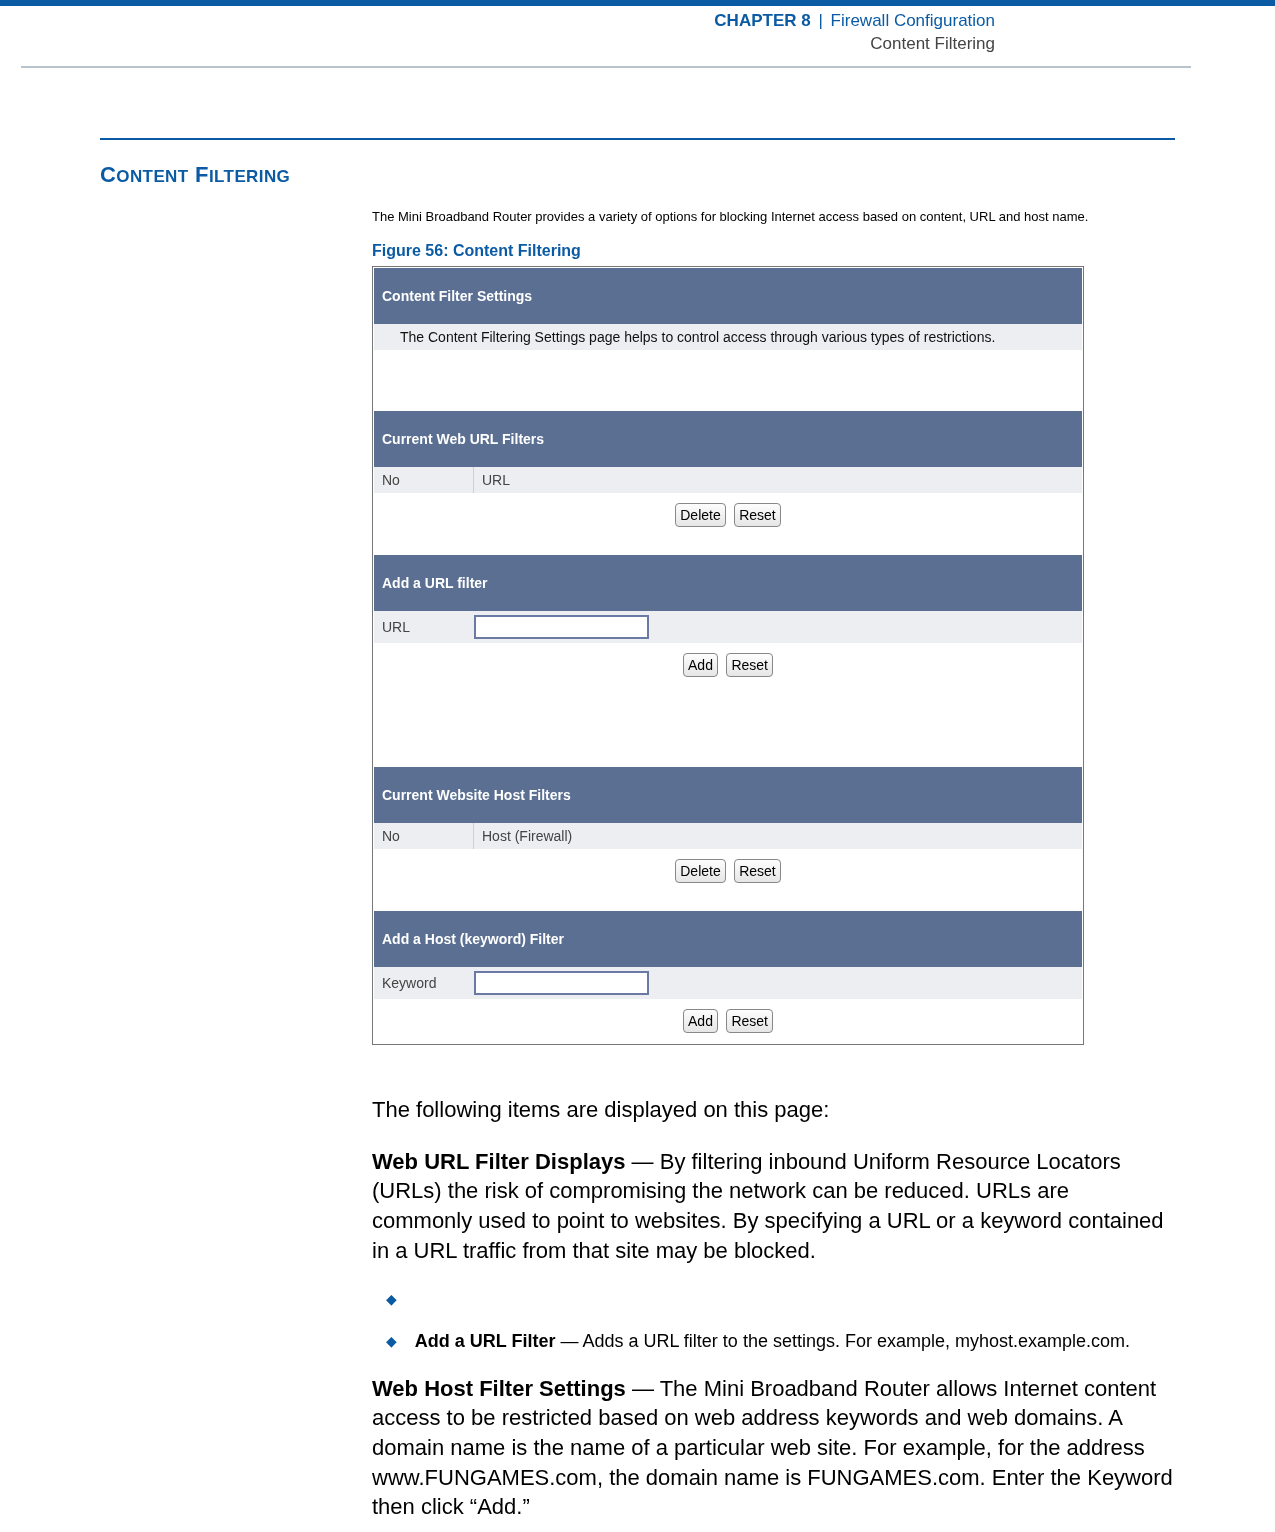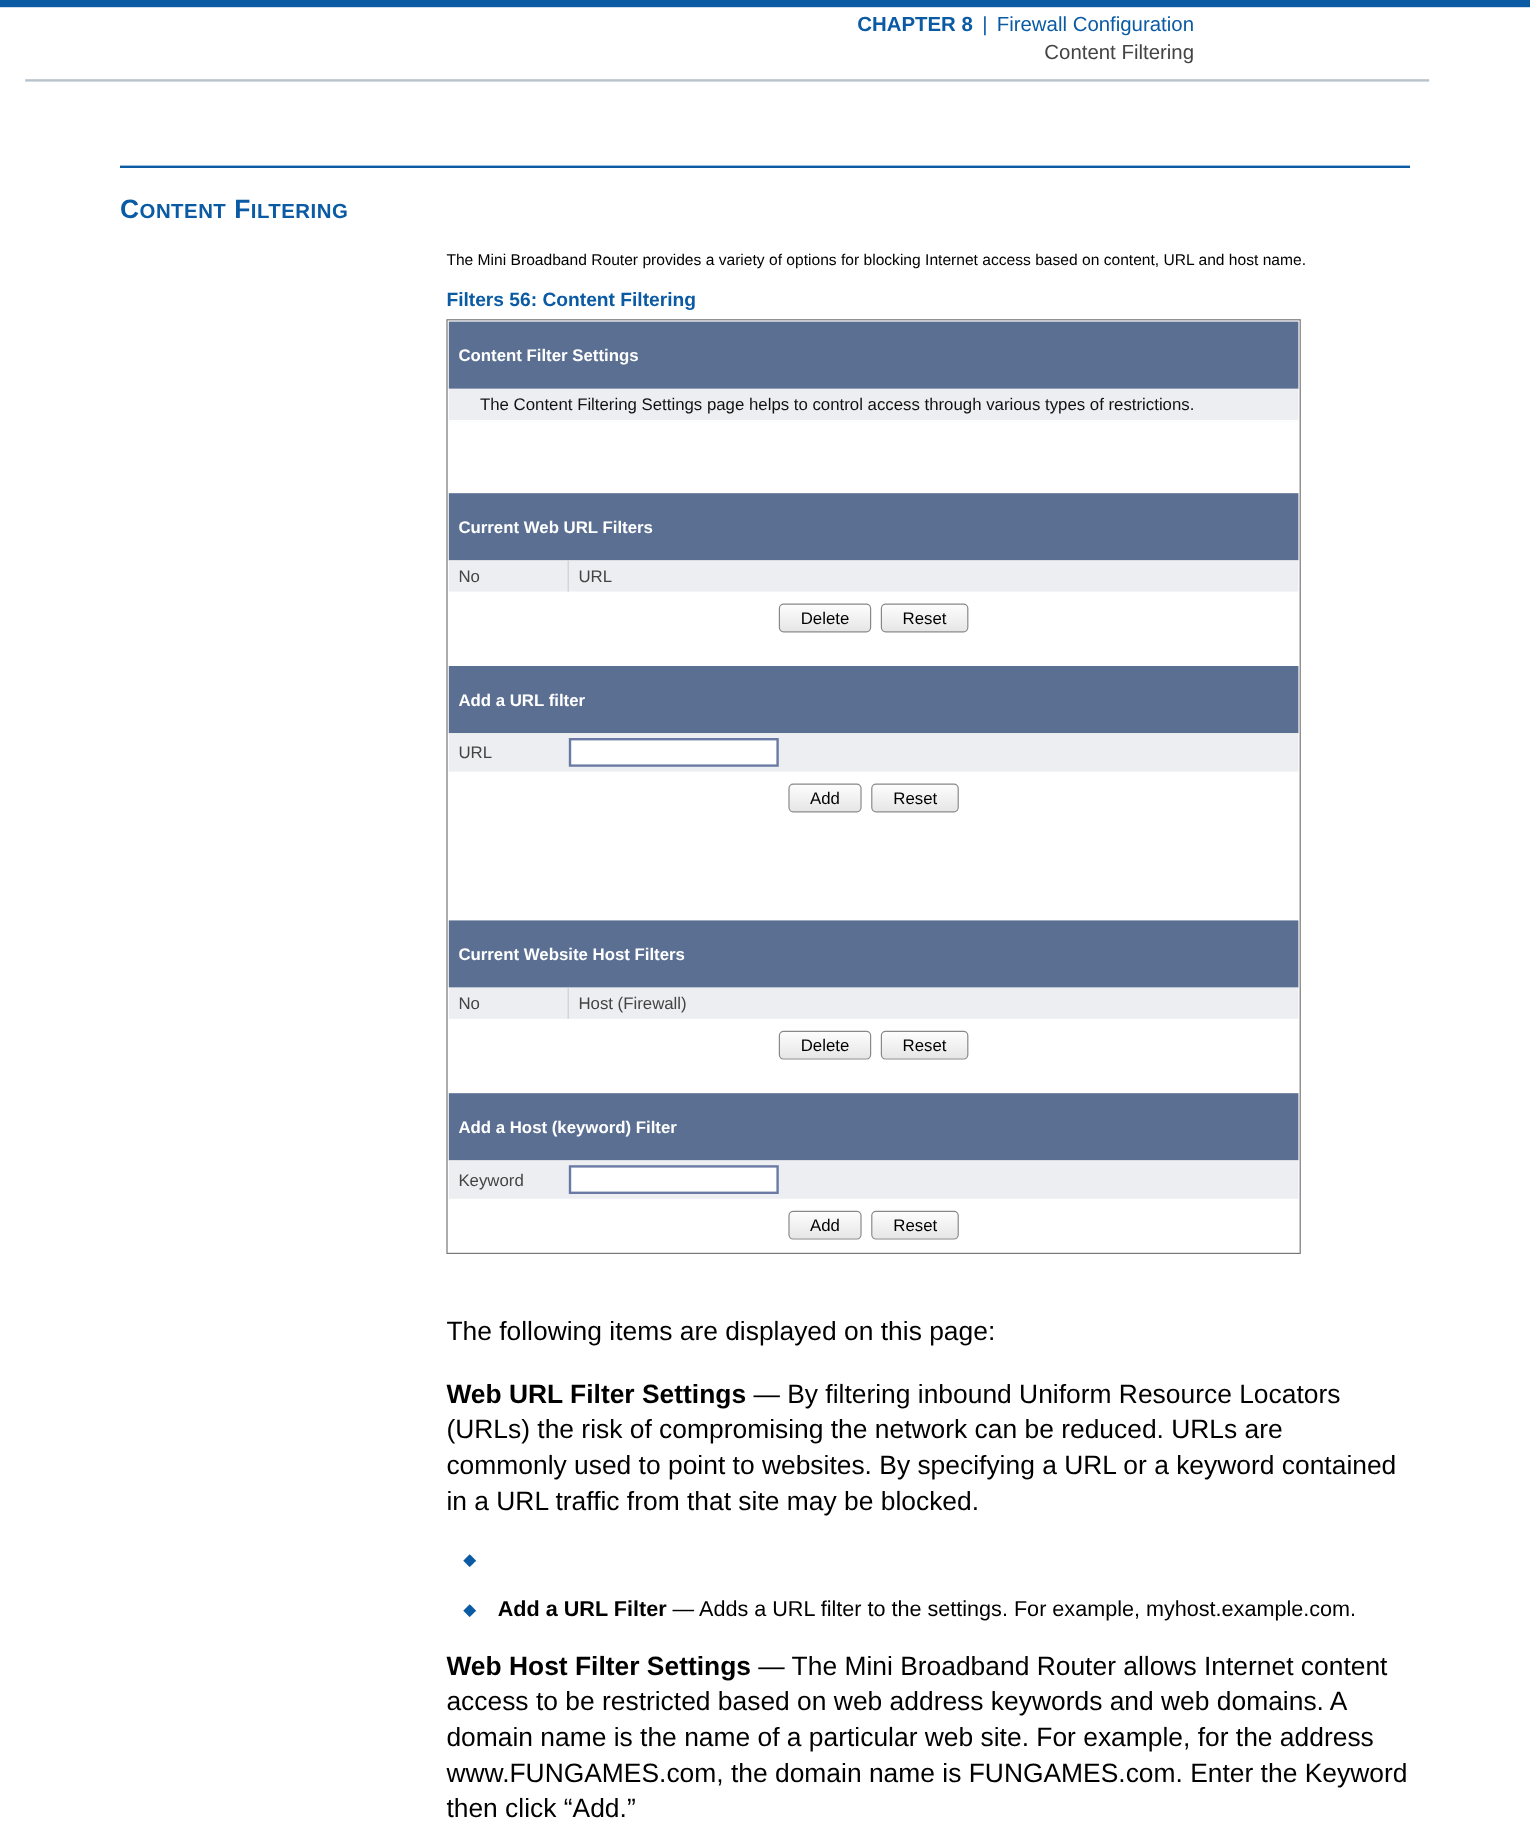--- a/index.html
+++ b/index.html
@@ -111,21 +111,21 @@
     .ss-col-rest { flex: 1; padding: 5px 8px; color: #444; }
     .ss-buttons-row {
       text-align: center;
       padding: 10px 0 10px 0;
     }
     .ss-btn {
       display: inline-block;
       border: 1px solid #888;
       border-radius: 4px;
       background: linear-gradient(#fdfdfd,#e6e6e6);
-      padding: 3px 17px;
+      padding: 3px 4px;
       font-size: 14px;
       font-family: Arial, sans-serif;
       color: #000;
       margin: 0 2px;
     }
     .ss-form-row {
       display: flex;
       background: #eceef1;
       font-size: 14px;
       font-family: Arial, sans-serif;
@@ -185,21 +185,21 @@
 <div class="content-area">
   <div class="blue-line"></div>
 
   <div class="section-title">
     <span>C</span><span class="section-title-small">ONTENT</span><span> F</span><span class="section-title-small">ILTERING</span>
   </div>
 
   <div class="body-block">
     <div class="body-text">The Mini Broadband Router provides a variety of options for blocking Internet access based on content, URL and host name.</div>
 
-    <div class="figure-caption">Filters 56:  Content Filtering</div>
+    <div class="figure-caption">Figure 56:  Content Filtering</div>
 
     <div class="screenshot-box">
       <div class="ss-header">Content Filter Settings</div>
       <div class="ss-desc">The Content Filtering Settings page helps to control access through various types of restrictions.</div>
       <div class="ss-gap"></div>
 
       <div class="ss-header">Current Web URL Filters</div>
       <div class="ss-table-head">
         <div class="ss-col-no">No</div>
         <div class="ss-col-rest">URL</div>
@@ -239,21 +239,21 @@
       </div>
       <div class="ss-buttons-row">
         <span class="ss-btn">Add</span>
         <span class="ss-btn">Reset</span>
       </div>
     </div>
 
     <div class="followup-text">The following items are displayed on this page:</div>
 
     <div class="followup-text">
-      <span class="para-lead">Web URL Filter Settings</span><span> — By filtering inbound Uniform Resource Locators (URLs) the risk of compromising the network can be reduced. URLs are commonly used to point to websites. By specifying a URL or a keyword contained in a URL traffic from that site may be blocked.</span>
+      <span class="para-lead">Web URL Filter Displays</span><span> — By filtering inbound Uniform Resource Locators (URLs) the risk of compromising the network can be reduced. URLs are commonly used to point to websites. By specifying a URL or a keyword contained in a URL traffic from that site may be blocked.</span>
     </div>
 
     <div class="bullet-row">
       <div class="bullet-diamond">◆</div>
     </div>
 
     <div class="bullet-row">
       <div class="bullet-diamond">◆</div>
       <div>
         <span class="para-lead">Add a URL Filter</span><span> — Adds a URL filter to the settings. For example, myhost.example.com.</span>

